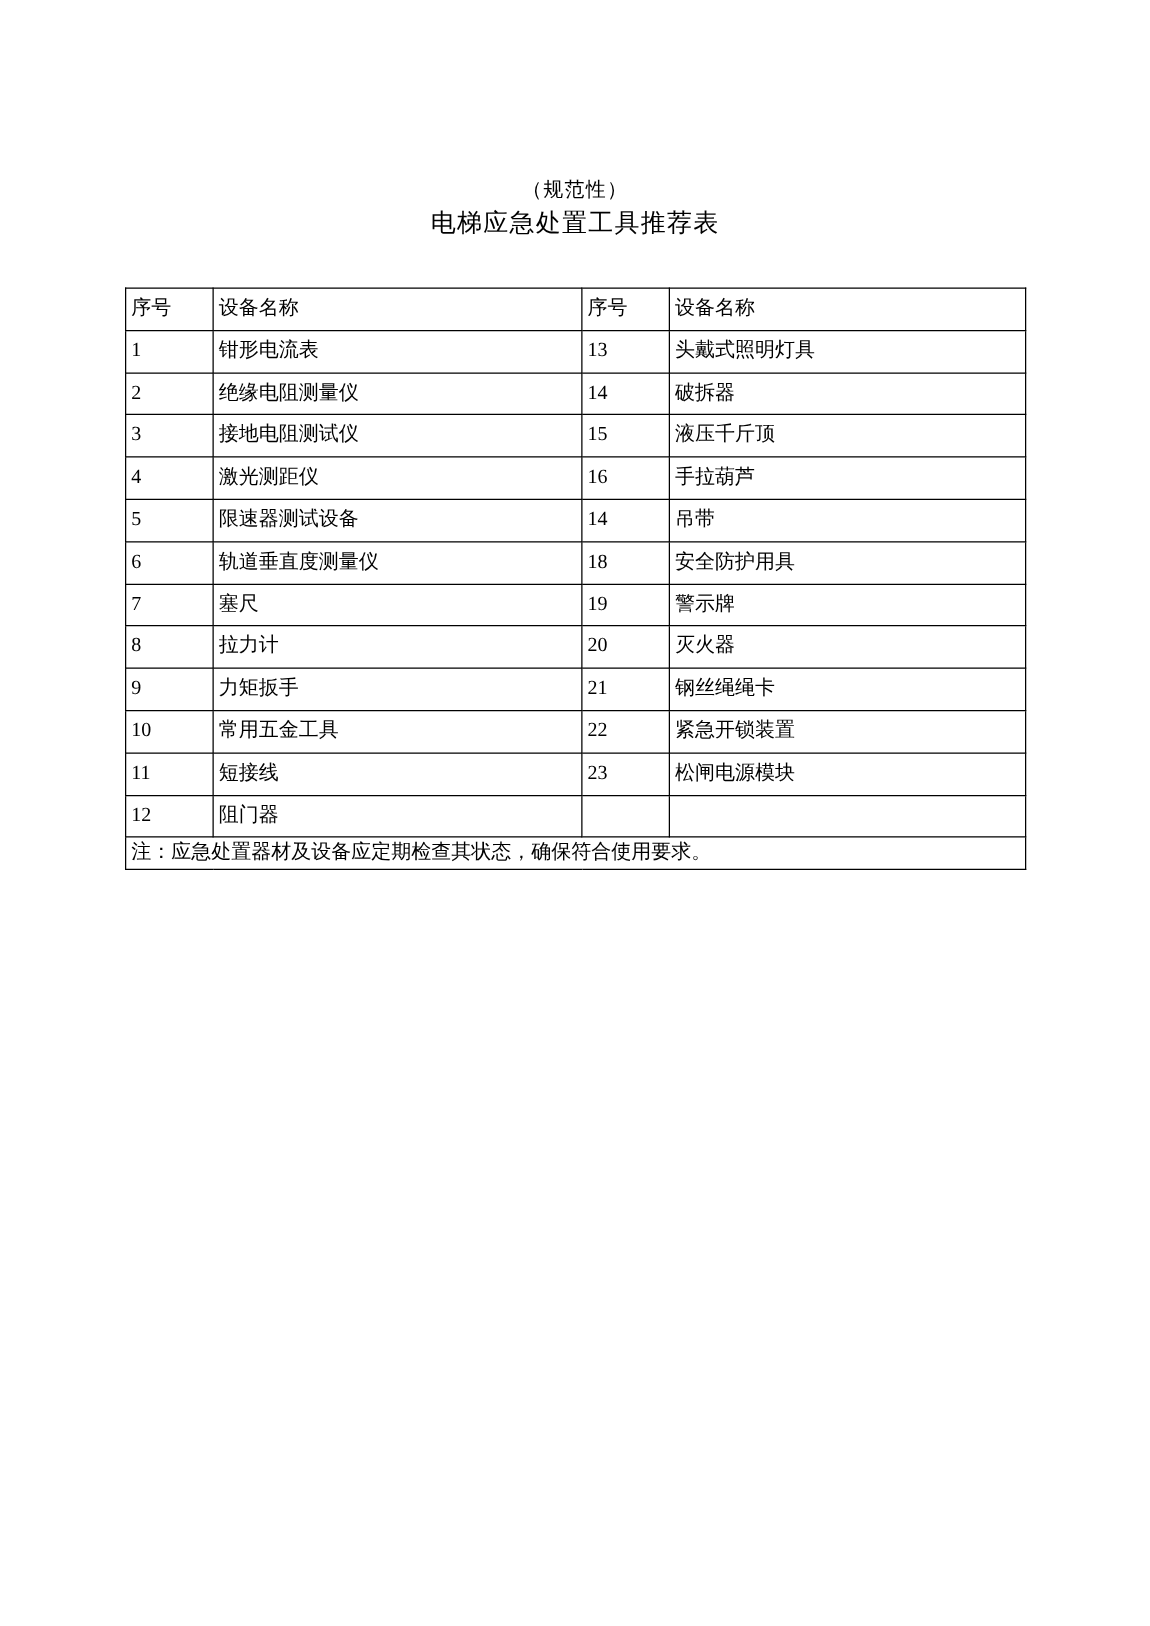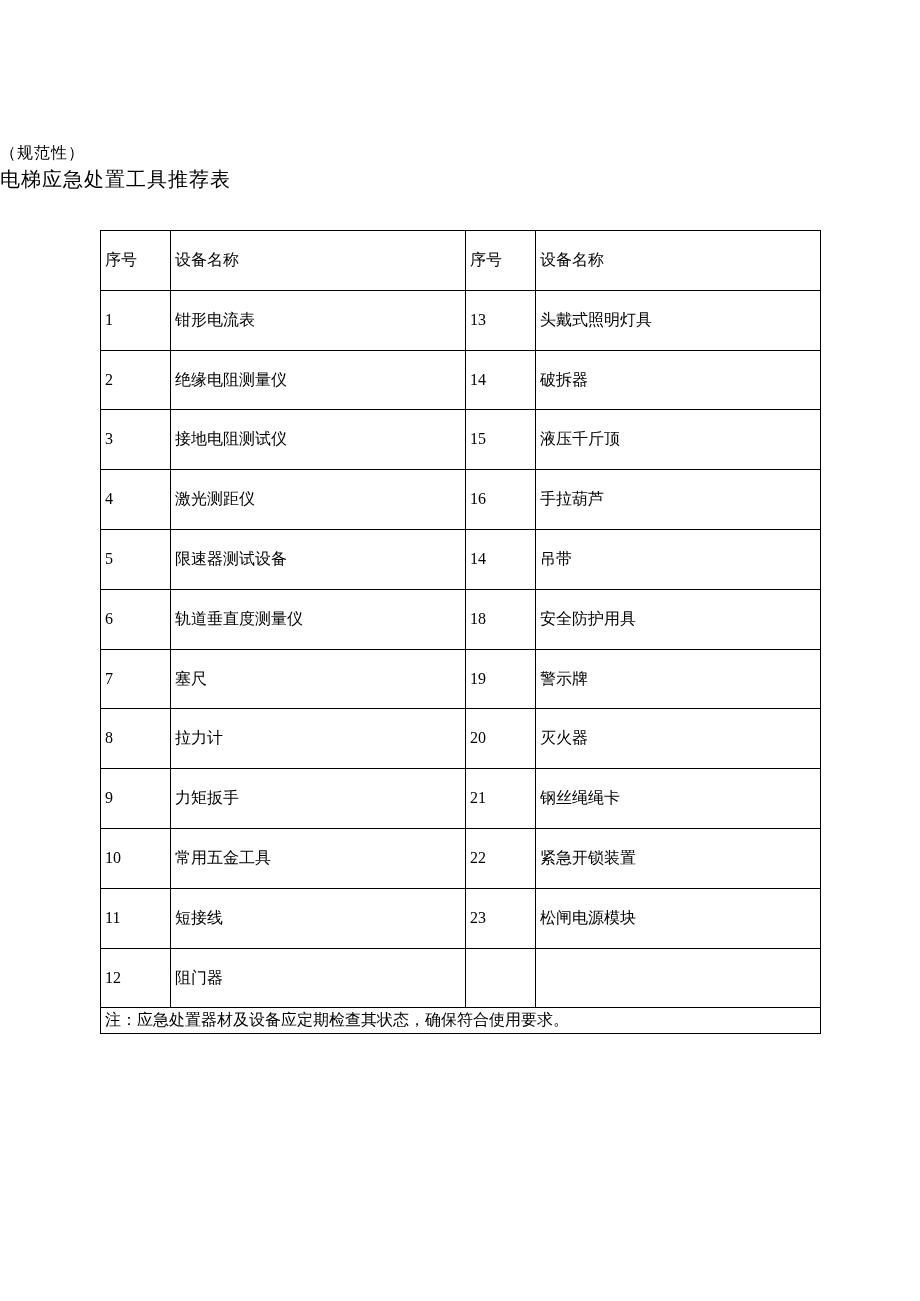--- a/index.html
+++ b/index.html
@@ -10,21 +10,21 @@
     body {
       background: #ffffff;
       font-family: "SimSun", "宋体", serif;
       font-size: 16px;
       color: #000000;
       width: 920px;
       height: 1301px;
       padding-top: 140px;
     }
     .header {
-      text-align: left;
+      text-align: center;
       margin-bottom: 38px;
     }
     .header-line1 {
       font-size: 16px;
       line-height: 26px;
       letter-spacing: 1px;
     }
     .header-line2 {
       font-size: 20px;
       line-height: 26px;
@@ -34,40 +34,41 @@
       margin: 0 auto;
       width: 720px;
     }
     table {
       border-collapse: collapse;
       width: 100%;
       table-layout: fixed;
     }
     td {
       border: 1px solid #000000;
-      padding: 19px 4px;
+      padding: 6px 4px;
       height: 25px;
       vertical-align: middle;
       font-size: 16px;
       line-height: 1.3;
     }
     .col-seq1 {
       width: 70px;
     }
     .col-name1 {
       width: 295px;
     }
     .col-seq2 {
       width: 70px;
     }
     .col-name2 {
       width: 285px;
     }
     .footnote-row td {
       padding: 2px 4px;
+      font-family: Liberation Mono, monospace;
     }
   </style>
 </head>
 <body>
 
 <div class="header">
   <div class="header-line1">（规范性）</div>
   <div class="header-line2">电梯应急处置工具推荐表</div>
 </div>
 

